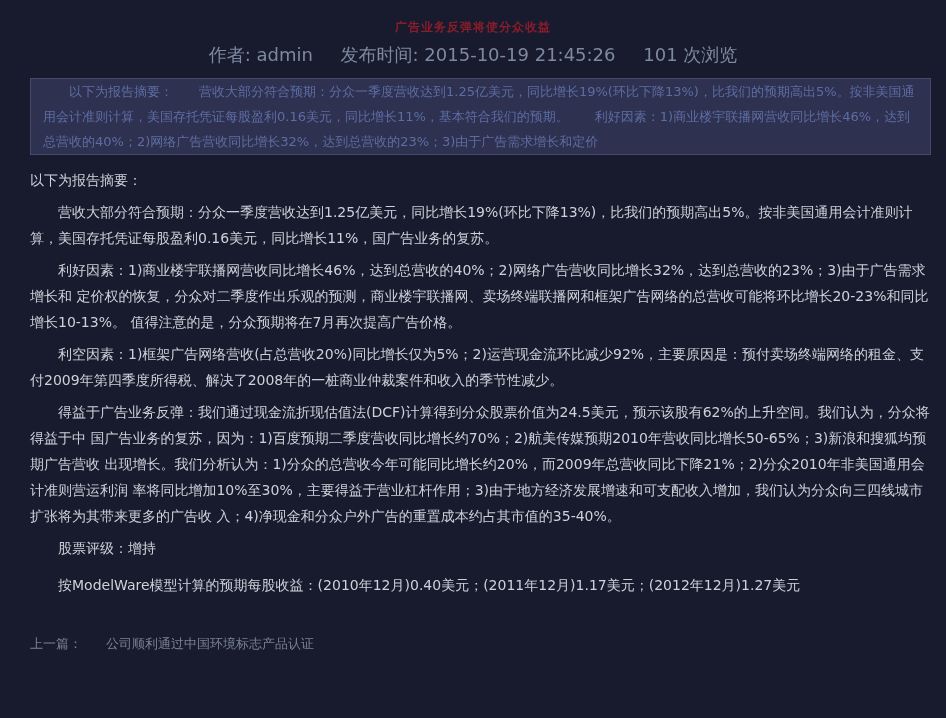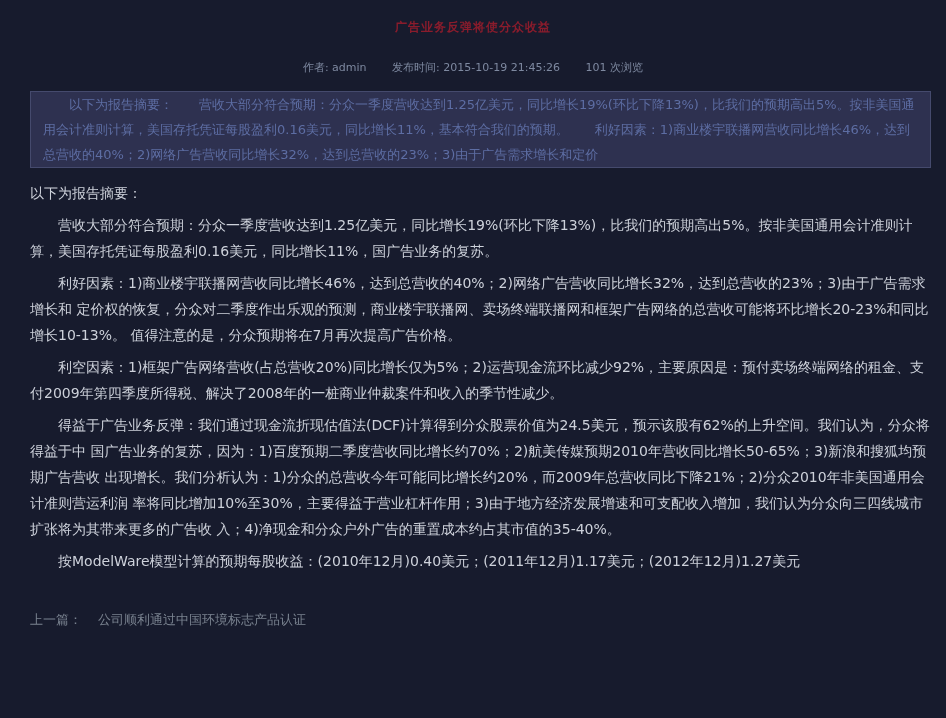--- a/index.html
+++ b/index.html
@@ -27,23 +27,23 @@
     margin: 0;
     text-align: center;
     font-size: 12px;
     font-weight: bold;
     color: var(--title-color);
     letter-spacing: 1px;
     line-height: 22px;
   }
   .meta {
     text-align: center;
-    font-size: 11px;
+    font-size: 18px;
     color: var(--meta-color);
-    margin-top: 22px;
+    margin-top: 9px;
     line-height: 16px;
   }
   .meta span + span { margin-left: 22px; }
 
   .summary-box {
     margin: 15px 15px 0 30px;
     background: var(--box-bg);
     border: 1px solid var(--box-border);
     color: var(--box-text);
     font-size: 13px;
@@ -64,21 +64,21 @@
   .content p:nth-child(n+6) { margin-bottom: 11px; }
   .content p:nth-child(9) { margin-bottom: 4px; }
 
   .post-nav {
     padding: 22px 30px 0 30px;
     font-size: 13px;
     color: var(--nav-text);
     line-height: 26px;
   }
   .post-nav .row { white-space: nowrap; }
-  .post-nav .nav-label { margin-right: 16px; }
+  .post-nav .nav-label { margin-right: 24px; }
   .post-nav a { color: inherit; text-decoration: none; cursor: pointer; }
 </style>
 </head>
 <body>
 
 <div class="wrap">
 
   <h1 class="title">广告业务反弹将使分众收益</h1>
 
   <div class="meta">
@@ -90,20 +90,21 @@
   <div class="summary-box">
     <span>　　以下为报告摘要：　　营收大部分符合预期：分众一季度营收达到1.25亿美元，同比增长19%(环比下降13%)，比我们的预期高出5%。按非美国通用会计准则计算，美国存托凭证每股盈利0.16美元，同比增长11%，基本符合我们的预期。　　利好因素：1)商业楼宇联播网营收同比增长46%，达到总营收的40%；2)网络广告营收同比增长32%，达到总营收的23%；3)由于广告需求增长和定价</span>
   </div>
 
   <div class="content">
     <p>以下为报告摘要：</p>
     <p>　　营收大部分符合预期：分众一季度营收达到1.25亿美元，同比增长19%(环比下降13%)，比我们的预期高出5%。按非美国通用会计准则计算，美国存托凭证每股盈利0.16美元，同比增长11%，国广告业务的复苏。</p>
     <p>　　利好因素：1)商业楼宇联播网营收同比增长46%，达到总营收的40%；2)网络广告营收同比增长32%，达到总营收的23%；3)由于广告需求增长和 定价权的恢复，分众对二季度作出乐观的预测，商业楼宇联播网、卖场终端联播网和框架广告网络的总营收可能将环比增长20-23%和同比增长10-13%。 值得注意的是，分众预期将在7月再次提高广告价格。</p>
     <p>　　利空因素：1)框架广告网络营收(占总营收20%)同比增长仅为5%；2)运营现金流环比减少92%，主要原因是：预付卖场终端网络的租金、支付2009年第四季度所得税、解决了2008年的一桩商业仲裁案件和收入的季节性减少。</p>
     <p>　　得益于广告业务反弹：我们通过现金流折现估值法(DCF)计算得到分众股票价值为24.5美元，预示该股有62%的上升空间。我们认为，分众将得益于中 国广告业务的复苏，因为：1)百度预期二季度营收同比增长约70%；2)航美传媒预期2010年营收同比增长50-65%；3)新浪和搜狐均预期广告营收 出现增长。我们分析认为：1)分众的总营收今年可能同比增长约20%，而2009年总营收同比下降21%；2)分众2010年非美国通用会计准则营运利润 率将同比增加10%至30%，主要得益于营业杠杆作用；3)由于地方经济发展增速和可支配收入增加，我们认为分众向三四线城市扩张将为其带来更多的广告收 入；4)净现金和分众户外广告的重置成本约占其市值的35-40%。</p>
+    <p>　　股票评级：增持</p>
     <p>　　按ModelWare模型计算的预期每股收益：(2010年12月)0.40美元；(2011年12月)1.17美元；(2012年12月)1.27美元</p>
   </div>
 
   <div class="post-nav">
     <div class="row">
       <span class="nav-label">上一篇：</span><a>公司顺利通过中国环境标志产品认证</a>
     </div>
 
   </div>
 

